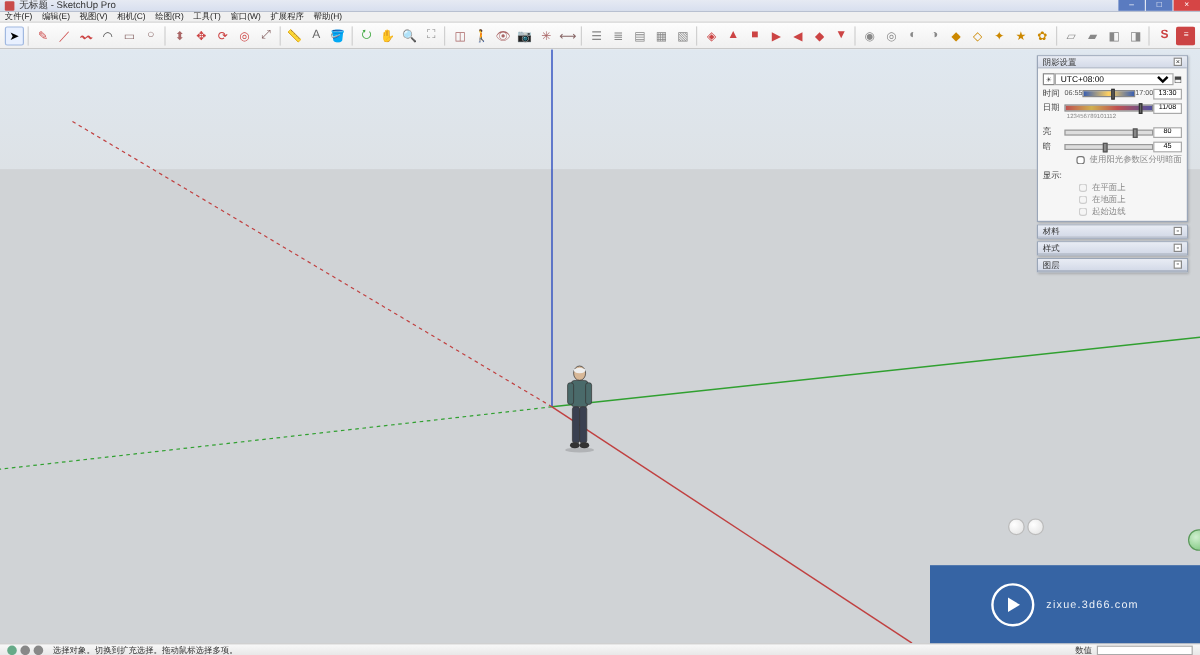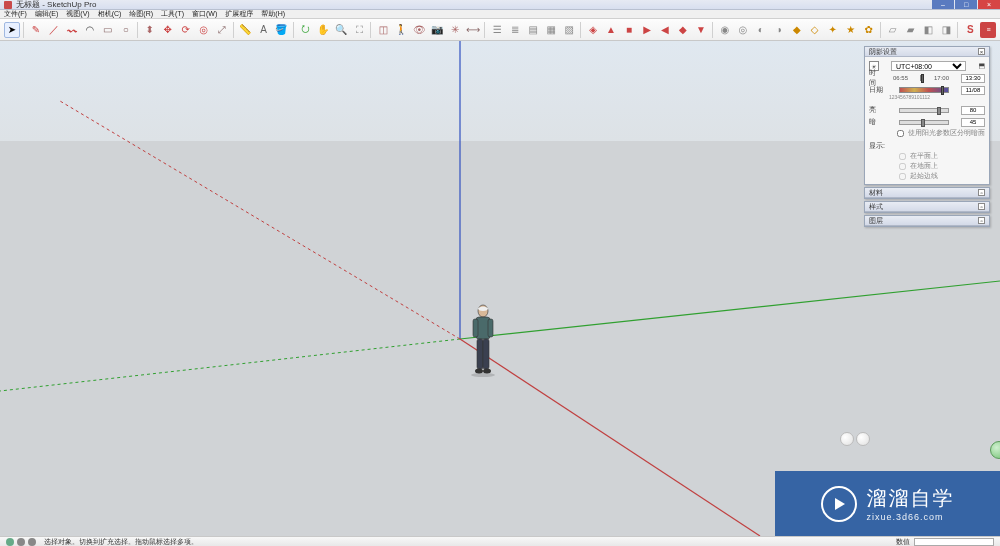--- a/index.html
+++ b/index.html
@@ -90,21 +90,21 @@
     .tray-header {
       height: 10px;
       background: linear-gradient(to bottom, #e8ecf4, #d4dae8);
       border-bottom: 1px solid #b0b8c8;
       display: flex; align-items: center; justify-content: space-between;
       padding: 0 4px;
       font-size: 7px; color: #333;
     }
     .tray-header .collapse { width:7px; height:7px; border:1px solid #888; font-size:6px; display:flex; align-items:center; justify-content:center; cursor:pointer; background:#fff; }
     .tray-body { padding: 3px 4px; font-size: 7px; color: #444; }
-    .tray-row { display:flex; align-items:center; gap:12px; height:12px; }
+    .tray-row { display:flex; align-items:center; gap:0; height:12px; }
     .tray-row label { width:18px; font-size:7px; }
     .tray-select { flex:1; height:10px; font-size:7px; border:1px solid #aaa; background:#fff; }
     .time-slider { flex:1; height:6px; background: linear-gradient(to right, #3a5fb0 0%, #ffd060 50%, #3a5fb0 100%); border:1px solid #888; position:relative; }
     .date-slider { flex:1; height:6px; background: linear-gradient(to right, #c05050 0%, #d0b050 30%, #c05050 60%, #5050a0 100%); border:1px solid #888; position:relative; }
     .slider-thumb { position:absolute; top:-2px; width:3px; height:9px; background:#666; border:1px solid #333; }
     .time-label { font-size:6px; color:#555; }
     .tray-row .val-box { width:24px; height:9px; border:1px solid #aaa; font-size:6px; text-align:center; background:#fff; }
     .gray-slider { flex:1; height:5px; background:#ddd; border:1px solid #999; position:relative; }
     .gray-slider .thumb { position:absolute; top:-2px; width:4px; height:8px; background:#888; border:1px solid #555; }
     .checkbox-row { display:flex; align-items:center; gap:4px; font-size:7px; color:#888; height:10px; }
@@ -382,16 +382,15 @@
   </div>
   <span>选择对象。切换到扩充选择。拖动鼠标选择多项。</span>
   <div class="spacer"></div>
   <span>数值</span>
   <div style="width:80px;height:8px;border:1px solid #aaa;background:#fff;margin-left:4px"></div>
 </div>
 
 <div class="watermark">
   <div class="play-logo"></div>
   <div class="wm-text">
-    <div class="wm-main">溜溜自学</div>
     <div class="wm-sub">zixue.3d66.com</div>
   </div>
 </div>
 
 </body></html>

